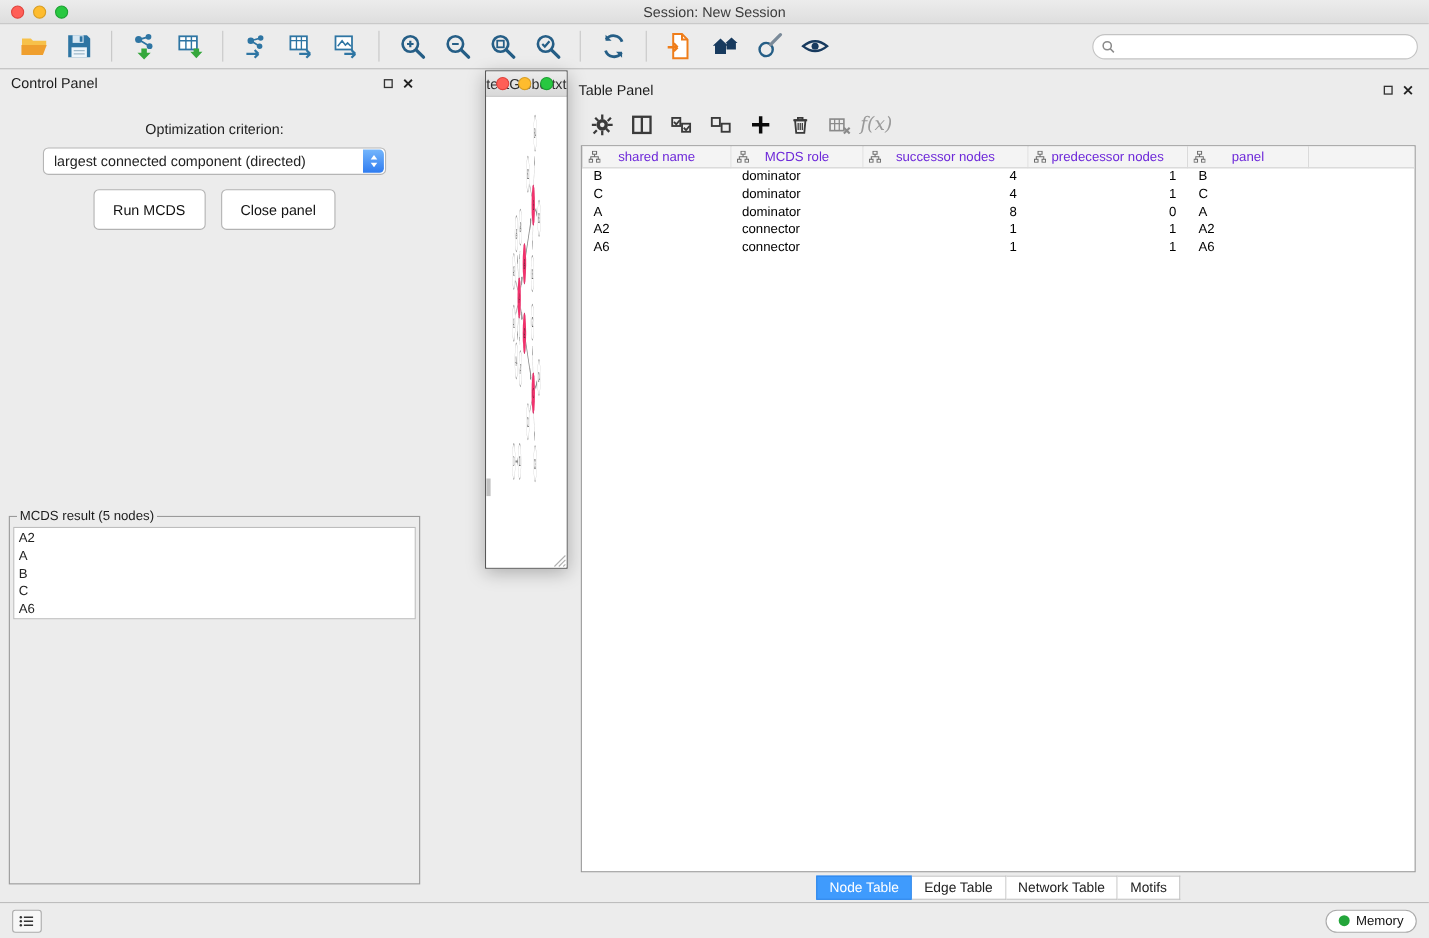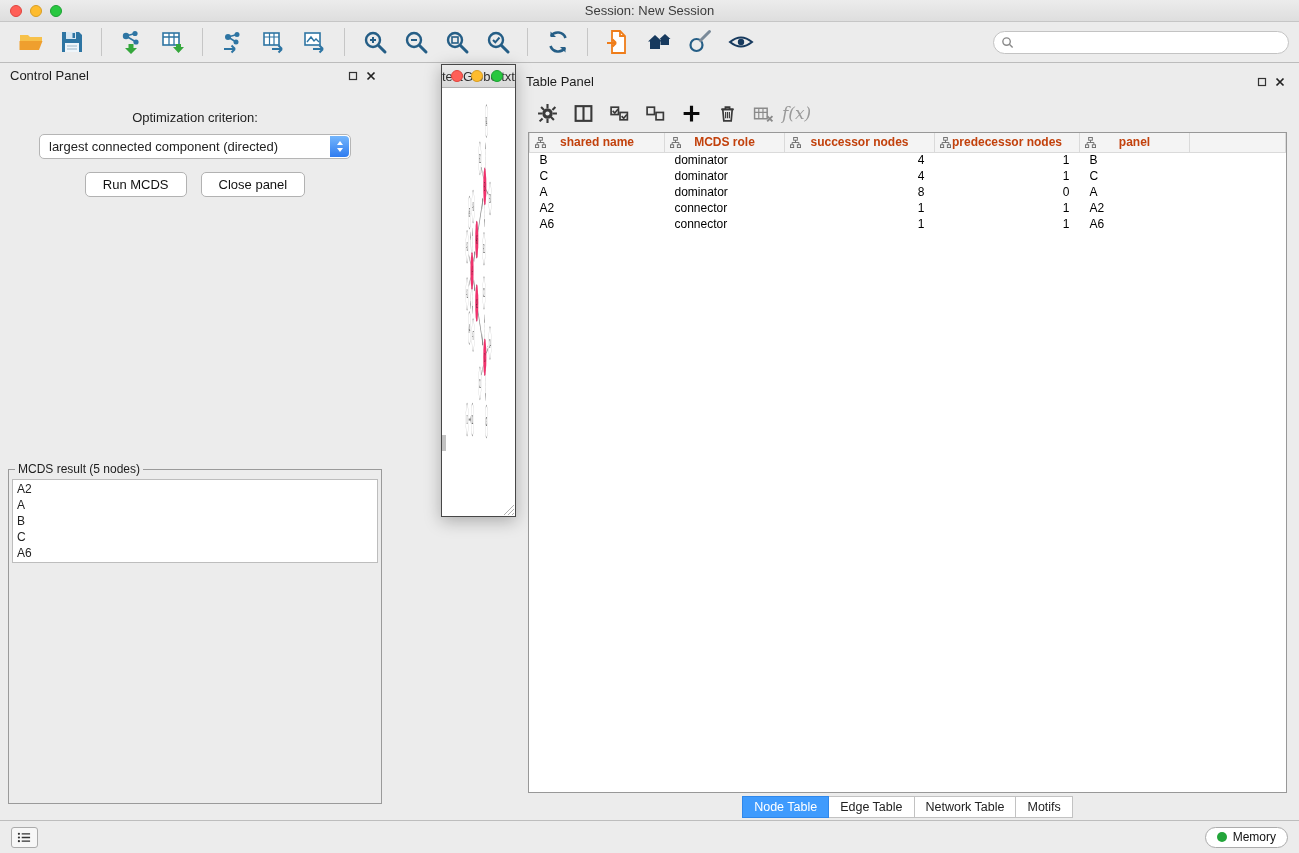--- a/index.html
+++ b/index.html
@@ -42,21 +42,21 @@
   .cptab.active { background:#3f9bfd; color:#fff; border-color:#2f87ea; border-radius:4px; }
   .cp-body { flex:1; display:flex; flex-direction:column; }
   .opt-label { text-align:center; font-size:13px; margin-top:22px; }
   .select-row { display:flex; justify-content:center; margin-top:9px; }
   .select { width:312px; height:25px; border:1px solid #b5b5b5; border-radius:5px; background:#fff;
     display:flex; align-items:center; font-size:13px; padding-left:9px; position:relative; cursor:pointer; }
   .select-stepper { position:absolute; right:1px; top:1px; bottom:1px; width:19px;
     background:linear-gradient(#74b6fc,#2f7cf0); border-radius:0 4px 4px 0;
     display:flex; align-items:center; justify-content:center; }
   .cp-buttons { display:flex; justify-content:center; gap:14px; margin-top:13px; }
-  button.cpbtn { height:25px; padding:0 17px; font-size:13px; background:#fff; border:1px solid #b2b2b2;
+  button.cpbtn { height:37px; padding:0 17px; font-size:13px; background:#fff; border:1px solid #b2b2b2;
     border-radius:5px; color:#111; cursor:pointer; font-family:"Liberation Sans",sans-serif; }
   fieldset.result-box { margin:auto 8px 16px 8px; height:342px; border:1px solid #9a9a9a; display:flex; padding:3px; }
   fieldset.result-box legend { font-size:12px; padding:0 3px; margin-left:3px; color:#1c1c1c; }
   .result-list { flex:1; background:#fff; border:1px solid #bdbdbd; overflow:auto; font-size:12px; padding:1px 4px; }
   .result-item { height:16px; line-height:16px; }
   
   .right-area { flex:1; display:flex; flex-direction:row; padding-left:15px; position:relative; }
   .network-window { margin-top:1px; height:453px; border:1px solid #474747; background:#fff;
     display:flex; flex-direction:column; box-shadow:0 4px 16px rgba(0,0,0,.28); }
   .nw-titlebar { height:23px; background:linear-gradient(#ececec,#d8d8d8); border-bottom:1px solid #b2b2b2;
@@ -69,22 +69,22 @@
   .scroll-thumb-h { position:absolute; bottom:0; left:443px; width:16px; height:4px; background:#c2c2c2; }
   .resize-grip { position:absolute; right:0; bottom:0; width:13px; height:13px; }
   
   .table-panel { flex:1; display:flex; flex-direction:column; margin-top:6px; min-height:0; }
   .tp-toolbar { height:38px; display:flex; align-items:center; padding:0 14px; }
   .ttbtn { width:36px; height:30px; background:none; border:none; display:flex; align-items:center; justify-content:center; cursor:pointer; }
   .ttbtn svg { width:21px; height:21px; }
   .fx-label { font-size:17px; color:#9a9a9a; font-style:italic; font-family:"DejaVu Serif", serif; margin-left:0; cursor:pointer; }
   .table-wrap { flex:1; margin:0 12px 0 12px; border:1px solid #989898; background:#fff; overflow:hidden; min-height:0; }
   table { border-collapse:collapse; width:100%; table-layout:fixed; font-size:12px; }
-  th { height:19px; background:#f4f4f4; border:1px solid #dadada; border-top:none; font-weight:bold;
-    position:relative; font-size:12px; color:#c2410c; text-align:center; cursor:pointer; }
+  th { height:19px; background:#f4f4f4; border:1px solid #dadada; border-top:none; font-weight:normal;
+    position:relative; font-size:12px; color:#6d28d9; text-align:center; cursor:pointer; }
   th .sort-ic { position:absolute; left:5px; top:4px; width:11px; height:11px; }
   td { height:16px; padding:0 10px; color:#000; white-space:nowrap; overflow:hidden; }
   td.num { text-align:right; }
   .table-tabs { height:27px; display:flex; justify-content:center; align-items:center; }
   .ttab { padding:3px 11px; font-size:12.5px; background:#fff; border:1px solid #c2c2c2; border-left-width:0; cursor:pointer; }
   .ttab:first-child { border-left-width:1px; }
   .ttab.active { background:#3f9bfd; color:#fff; border-color:#2f87ea; }
   
   .statusbar { position:absolute; left:0; right:0; bottom:0; height:33px; border-top:1px solid #bdbdbd;
     background:#ececec; display:flex; align-items:center; padding:0 11px; }

